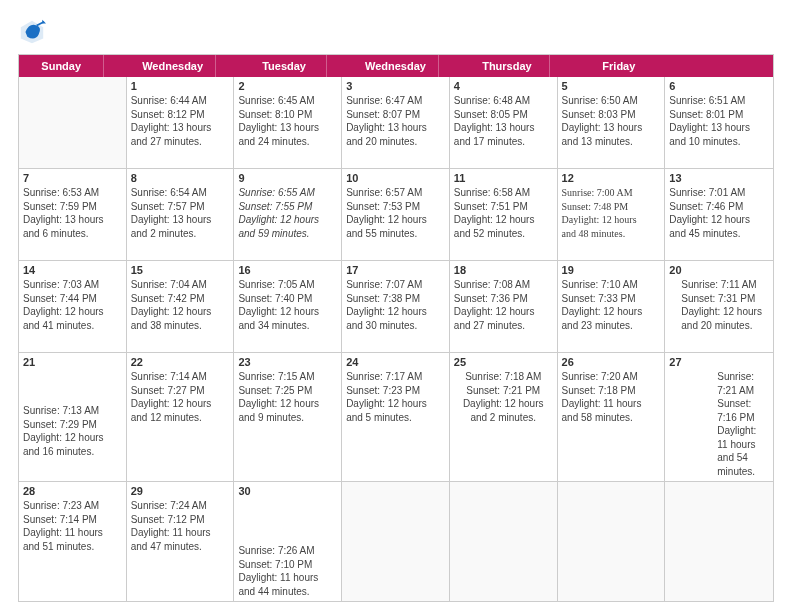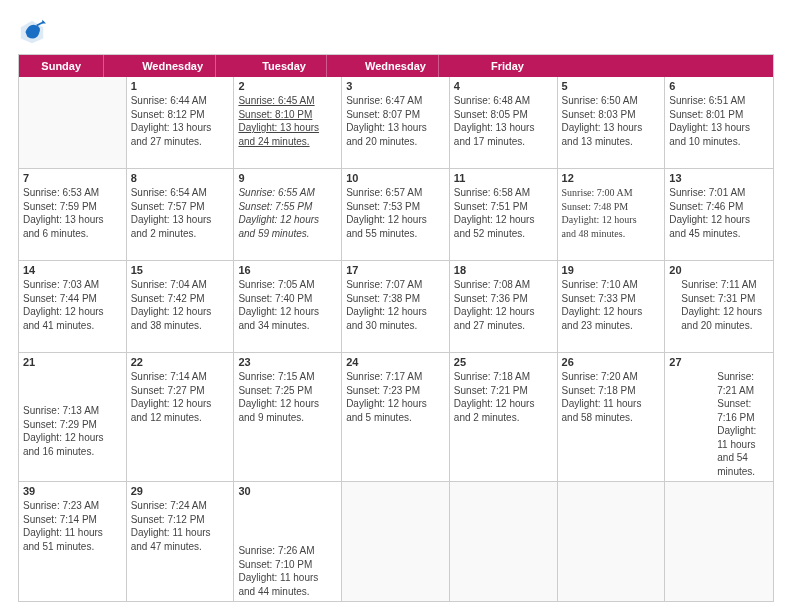--- a/index.html
+++ b/index.html
@@ -129,35 +129,36 @@
       <div class="subtitle"></div>
     </div>
   </div>
 
   <div class="calendar">
     <div class="cal-header-row" id="cal-header">
         <div class="cal-header-cell">Sunday</div>
         <div class="cal-header-cell">Wednesday</div>
         <div class="cal-header-cell">Tuesday</div>
         <div class="cal-header-cell">Wednesday</div>
+        <div class="cal-header-cell">Thursday</div>
         <div class="cal-header-cell">Friday</div>
       </div>
     <div class="cal-body" id="cal-body">
         <div class="cal-week">
           <div class="cal-cell empty"></div>
           <div class="cal-cell">
             <span class="day-num">1</span>
             <div class="day-info" style="white-space: pre-line;">Sunrise: 6:44 AM
 Sunset: 8:12 PM
 Daylight: 13 hours
 and 27 minutes.</div>
           </div>
           <div class="cal-cell">
             <span class="day-num">2</span>
-            <div class="day-info" style="white-space: pre-line; text-decoration: underline;">Sunrise: 6:45 AM
+            <div class="day-info" style="white-space: pre-line;">Sunrise: 6:45 AM
 Sunset: 8:10 PM
 Daylight: 13 hours
 and 24 minutes.</div>
           </div>
           <div class="cal-cell">
             <span class="day-num">3</span>
             <div class="day-info" style="white-space: pre-line;">Sunrise: 6:47 AM
 Sunset: 8:07 PM
 Daylight: 13 hours
 and 20 minutes.</div>
@@ -310,21 +311,21 @@
           </div>
           <div class="cal-cell">
             <span class="day-num">24</span>
             <div class="day-info" style="white-space: pre-line;">Sunrise: 7:17 AM
 Sunset: 7:23 PM
 Daylight: 12 hours
 and 5 minutes.</div>
           </div>
           <div class="cal-cell">
             <span class="day-num">25</span>
-            <div class="day-info" style="white-space: pre-line;">Sunrise: 7:18 AM
+            <div class="day-info" style="white-space: pre-line; text-align: center;">Sunrise: 7:18 AM
 Sunset: 7:21 PM
 Daylight: 12 hours
 and 2 minutes.</div>
           </div>
           <div class="cal-cell">
             <span class="day-num">26</span>
             <div class="day-info" style="white-space: pre-line;">Sunrise: 7:20 AM
 Sunset: 7:18 PM
 Daylight: 11 hours
 and 58 minutes.</div>
@@ -332,21 +333,21 @@
           <div class="cal-cell">
             <span class="day-num">27</span>
             <div class="day-info" style="white-space: pre-line; margin-left: 48px;">Sunrise: 7:21 AM
 Sunset: 7:16 PM
 Daylight: 11 hours
 and 54 minutes.</div>
           </div>
         </div>
         <div class="cal-week">
           <div class="cal-cell">
-            <span class="day-num">39</span>
+            <span class="day-num">28</span>
             <div class="day-info" style="white-space: pre-line;">Sunrise: 7:23 AM
 Sunset: 7:14 PM
 Daylight: 11 hours
 and 51 minutes.</div>
           </div>
           <div class="cal-cell">
             <span class="day-num">29</span>
             <div class="day-info" style="white-space: pre-line;">Sunrise: 7:24 AM
 Sunset: 7:12 PM
 Daylight: 11 hours

